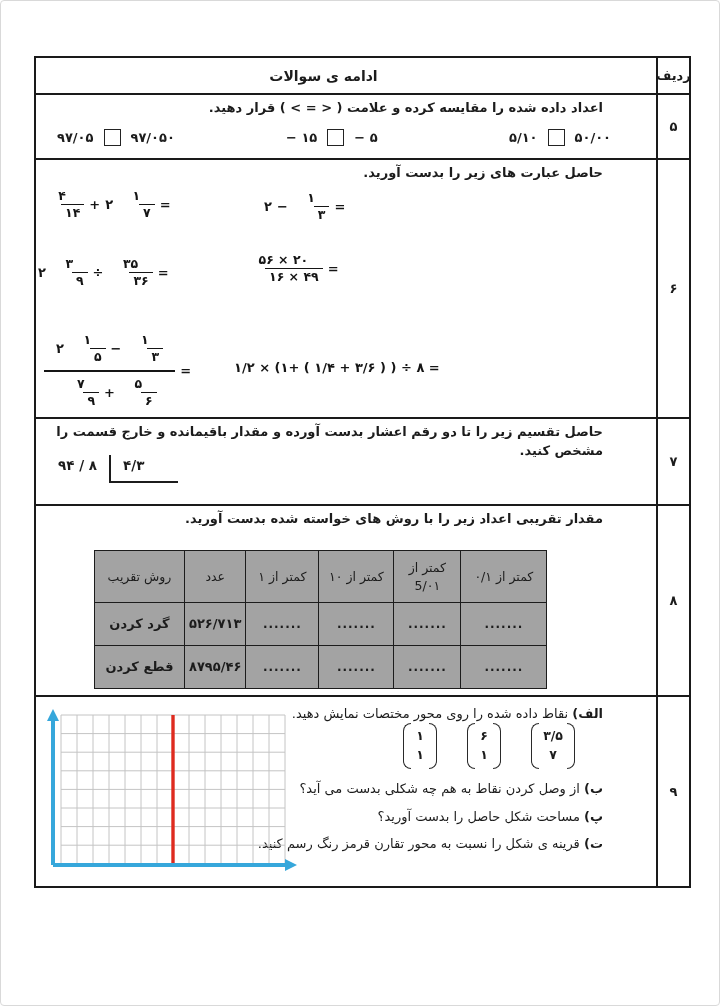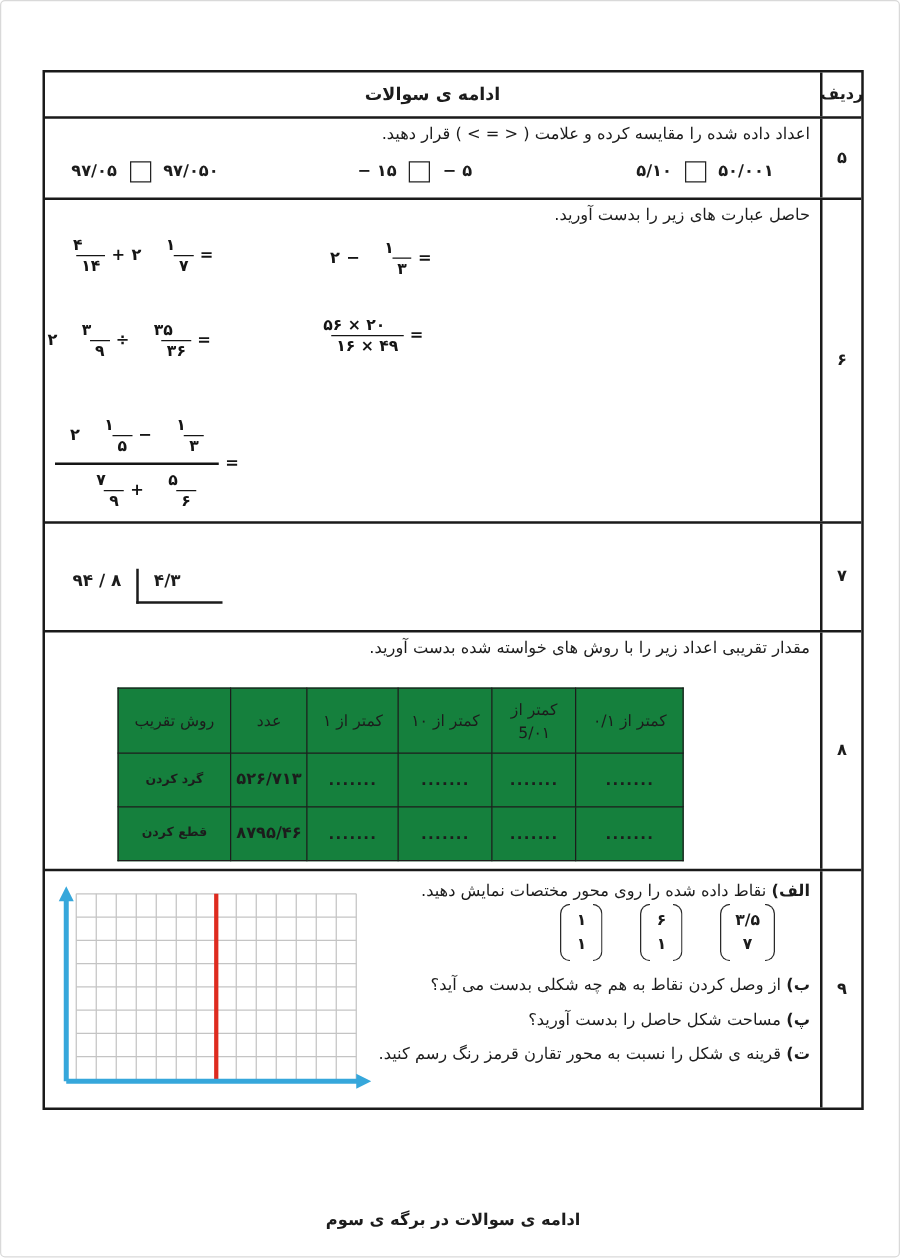--- a/index.html
+++ b/index.html
@@ -23,37 +23,37 @@
     border:2px solid #1a1a1a;
     display:flex; flex-direction:column;
     background:#fff;
   }
   .row { display:flex; flex-direction:row; }
   .row + .row { border-top:2px solid #1a1a1a; }
   .cell.content { flex:1; position:relative; overflow:hidden; }
   .cell.radif {
     width:33px; border-left:2px solid #1a1a1a;
     display:flex; align-items:center; justify-content:center;
-    font-weight:bold; font-size:13px;
+    font-weight:bold; font-size:13px;margin-left:45px;
   }
   .header-row   { height:38px; }
   .q5-row { height:70px; }
   .q6-row { height:280px; }
   .q7-row { height:94px; }
   .q8-row { height:206px; }
   .q9-row { height:206px; }
 
   .header-title {
     display:flex; align-items:center; justify-content:center;
     font-weight:bold; font-size:14px;
   }
   .q-title {
     position:absolute; top:4px; right:8px; left:8px;
     direction:rtl; text-align:right;
-    font-weight:normal; font-size:13px; line-height:1.45;
+    font-weight:bold; font-size:13px; line-height:1.45;
   }
   .ltrseg { direction:ltr; unicode-bidi:isolate; display:inline-block; }
 
   
   .cmp {
     position:absolute; direction:ltr;
     display:flex; align-items:center; gap:10px;
     font-size:13px; font-weight:bold;
   }
   .ansbox {
@@ -84,30 +84,30 @@
   .division .dividend { padding:2px 12px 8px 0; display:flex; align-items:flex-start; }
   .division .bracket {
     border-left:2px solid #1c1c1c; border-bottom:2px solid #1c1c1c;
     padding:2px 34px 8px 12px;
   }
 
   
   .approx-table {
     position:absolute; left:58px; top:44px;
     border-collapse:collapse; direction:ltr;
-    background:#15803d;
+    background:#a3a3a3;
   }
   .approx-table th, .approx-table td {
     border:1.6px solid #1c1c1c;
     text-align:center; vertical-align:middle;
     font-size:12.5px; line-height:1.4;
   }
   .approx-table th { font-weight:normal; direction:rtl; height:52px; padding:2px 4px; }
   .approx-table td { height:43px; padding:2px 4px; }
-  .approx-table .method { font-weight:bold; font-size:10px; direction:rtl; }
+  .approx-table .method { font-weight:bold; font-size:13px; direction:rtl; }
   .approx-table .value  { font-weight:bold; font-size:13px; }
   .approx-table .dots   { font-weight:bold; letter-spacing:1px; font-size:12px; }
 
   
   .q9-line {
     position:absolute; right:8px; direction:rtl; text-align:left;
     font-size:13px; line-height:1.4;
   }
   .q9-line .plabel { font-weight:bold; }
   .vectors {
@@ -245,26 +245,28 @@
               <span>+</span>
               <span class="fr">
                 <span>۵</span>
                 <span class="den">۶</span>
               </span>
             </span>
           </span>
           <span>=</span>
         </div>
 
+        <div class="expr" style="left:198px; top:200px;">۱/۲ × (۱+ ( ۱/۴ + ۳/۶ ) ) ÷ ۸ =</div>
       </div>
       <div class="cell radif">۶</div>
     </div>
 
     <div class="row q7-row">
       <div class="cell content">
+        <div class="q-title">حاصل تقسیم زیر را تا دو رقم اعشار بدست آورده و  مقدار باقیمانده و خارج قسمت را مشخص کنید.</div>
         <div class="division" style="left:22px; top:36px;">
           <span class="dividend">۹۴ / ۸</span>
           <span class="bracket">
             <span>۴/۳</span>
           </span>
         </div>
       </div>
       <div class="cell radif">۷</div>
     </div>
 
@@ -396,14 +398,13 @@
           <line x1="13" y1="157" x2="248" y2="157" stroke-width="4" stroke="#36a7db"></line>
           <polygon points="13,1 7,13 19,13" fill="#36a7db"></polygon>
           <polygon points="257,157 245,151 245,163" fill="#36a7db"></polygon>
         </svg>
       </div>
       <div class="cell radif">۹</div>
     </div>
 
   </div>
 
-  <div class="footer">ادامه ی سوالات در برگه ی سوم</div>
 </div>
 
 </body></html>

